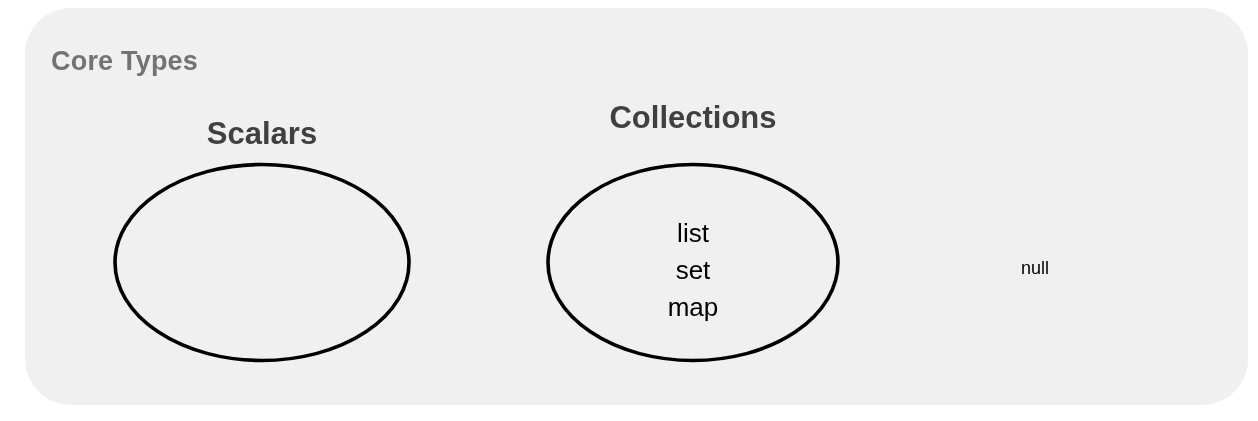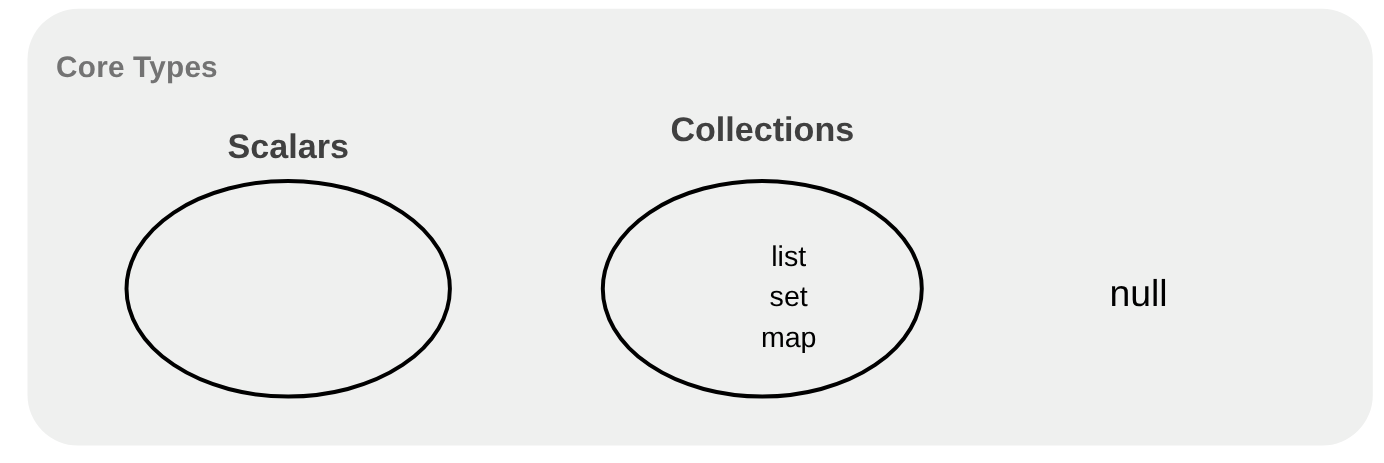--- a/index.html
+++ b/index.html
@@ -72,30 +72,30 @@
     position: absolute;
     font-size: 26px;
     font-weight: normal;
     color: #000000;
     text-align: center;
     line-height: 37px;
     transform: translate(-50%, -50%);
     white-space: nowrap;
   }
   #members-scalars     { left: 262px; top: 266px; }
-  #members-collections { left: 693px; top: 270px; margin-left: 24px; }
+  #members-collections { left: 693px; top: 270px; }
 
   .member-list > div { display: block; }
 
   
   #standalone-null {
     position: absolute;
     left: 1035px;
     top: 268px;
-    font-size: 34px;
+    font-size: 18px;
     color: #000000;
     white-space: nowrap;
     transform: translate(-50%, -50%);
   }
 </style>
 </head>
 <body>
 
 <div id="canvas">
 

